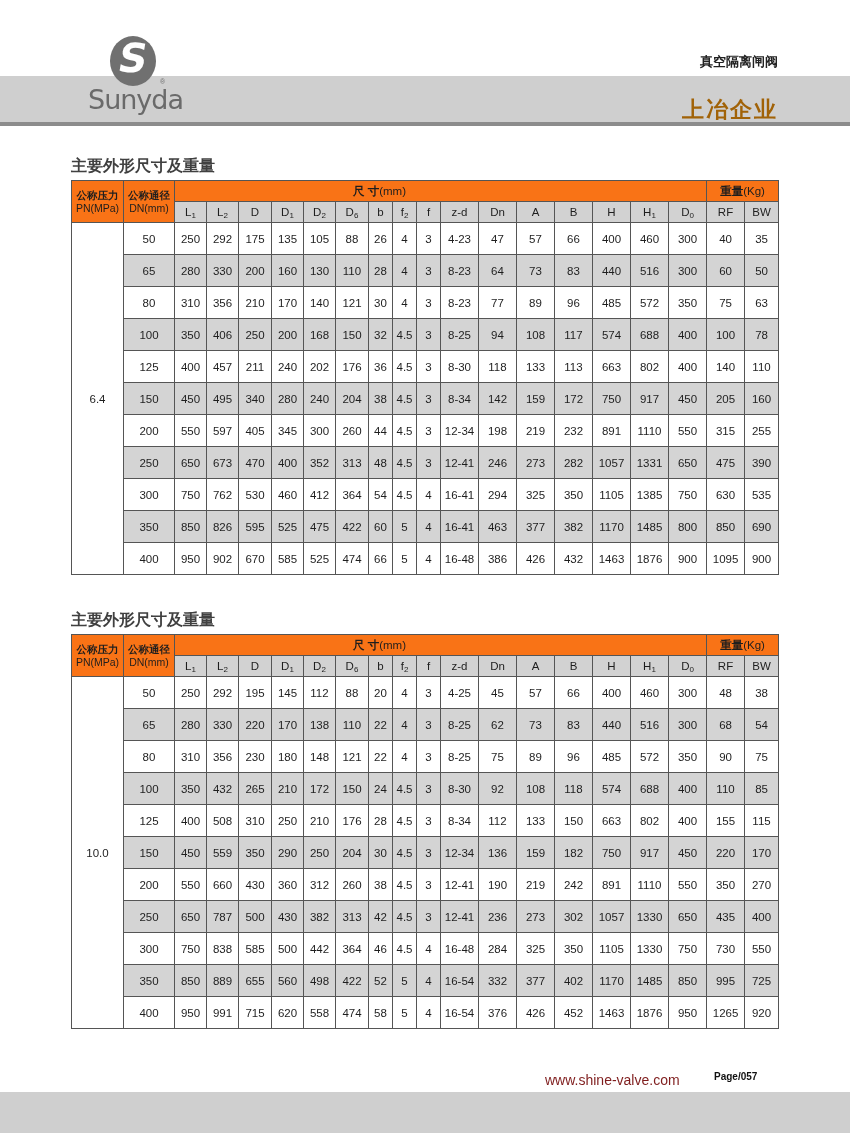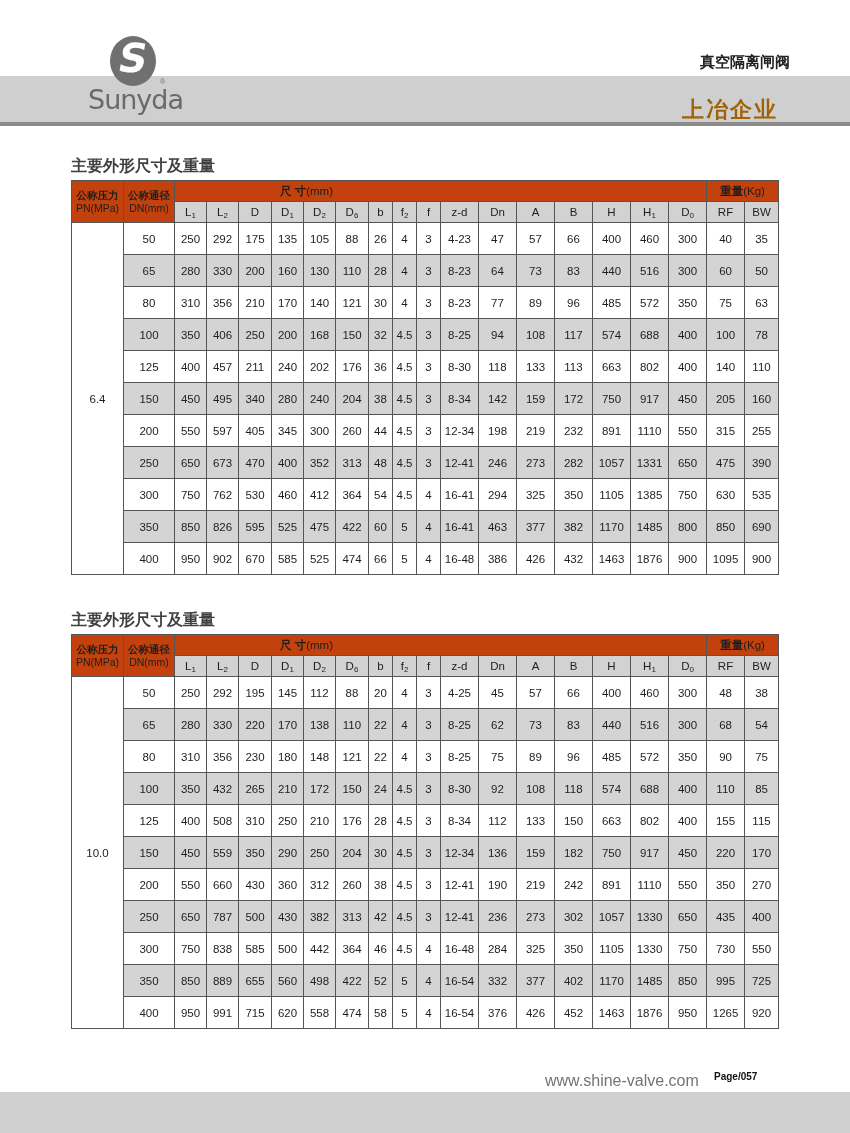--- a/index.html
+++ b/index.html
@@ -28,51 +28,51 @@
     transform: skewX(-10deg);
   }
   .logo-reg {
     position: absolute; left: 160px; top: 78px; font-size: 7px; color: #707070;
   }
   .logo-text {
     position: absolute; left: 88px; top: 84px; font-size: 27px; font-weight: normal;
     color: #6a6a6a; letter-spacing: -1px; font-family: "DejaVu Sans", sans-serif;
   }
   .product-title {
-    position: absolute; right: 60px; top: 53px; font-size: 15px; font-weight: bold;
+    position: absolute; right: 72px; top: 53px; font-size: 13px; font-weight: bold;
     color: #222;
   }
   .company-name {
     position: absolute; right: 72px; top: 95px; font-size: 22px; font-weight: bold;
     color: #a16207; letter-spacing: 2px;
   }
   .section-title {
     position: absolute; left: 71px; font-size: 16px; font-weight: bold; color: #404040;
   }
   table.spec {
     position: absolute; left: 71px; width: 707px;
     border-collapse: collapse; table-layout: fixed;
     font-size: 11.5px; text-align: center;
   }
   table.spec td, table.spec th {
     border: 1px solid #555; padding: 0; overflow: hidden; white-space: nowrap;
     font-weight: normal;
   }
-  table.spec thead tr.h1 th { height: 20px; background: #c2410c; }
+  table.spec thead tr.h1 th { height: 20px; background: #f97316; }
   table.spec thead tr.h2 th { height: 20px; background: #d2d2d2; }
-  table.spec thead .group-title { text-align: center; padding-right: 300px; font-weight: bold; padding-left: 32px; }
+  table.spec thead .group-title { text-align: right; padding-right: 300px; font-weight: bold; padding-left: 32px; }
   table.spec thead .group-title span.unit { font-weight: normal; }
   table.spec thead .pnlabel { font-size: 10.5px; line-height: 13px; }
   table.spec thead .pnlabel b { font-weight: bold; }
   table.spec tbody td { height: 31px; }
   table.spec tbody tr.shaded td.val { background: #d4d4d4; }
   table.spec tbody td.pn { background: #ffffff; }
   sub { font-size: 8px; vertical-align: baseline; position: relative; top: 2px; }
   .footer-url {
-    position: absolute; left: 545px; top: 1072px; font-size: 16px; color: #737373;
+    position: absolute; left: 545px; top: 1072px; font-size: 14px; color: #7f1d1d;
   }
   .footer-page {
     position: absolute; left: 714px; top: 1071px; font-size: 10px; font-weight: bold; color: #111;
   }
   .footer-band {
     position: absolute; left: 0; top: 1092px; width: 850px; height: 41px; background: #cfcfcf;
   }
 </style>
 </head>
 <body>

